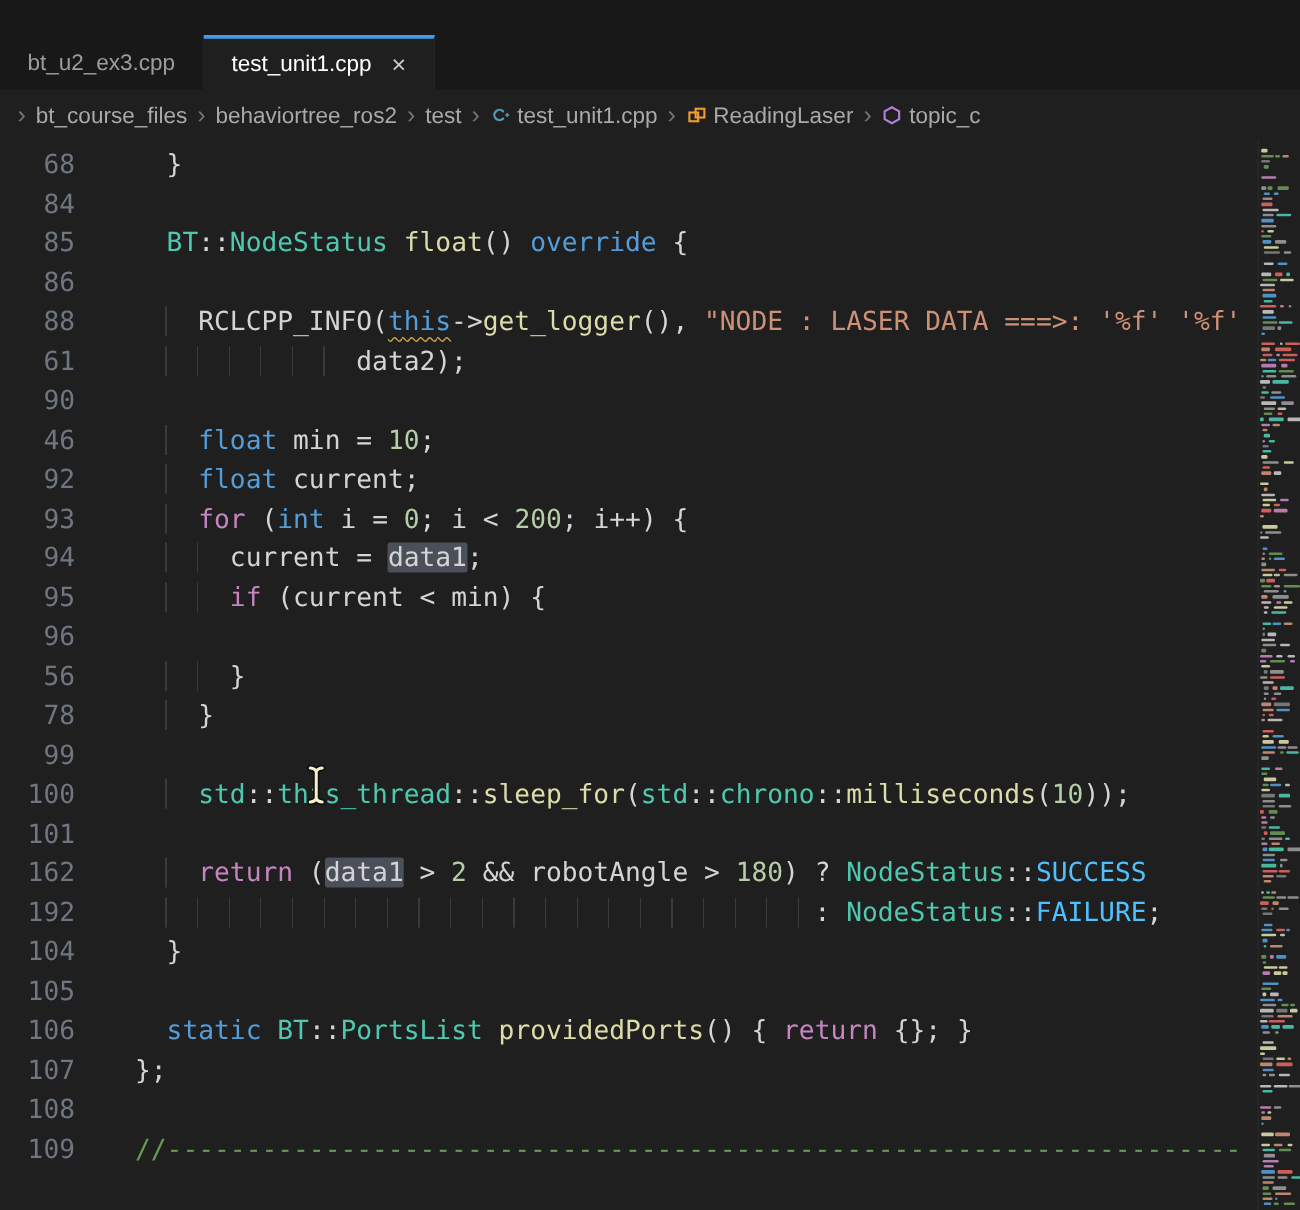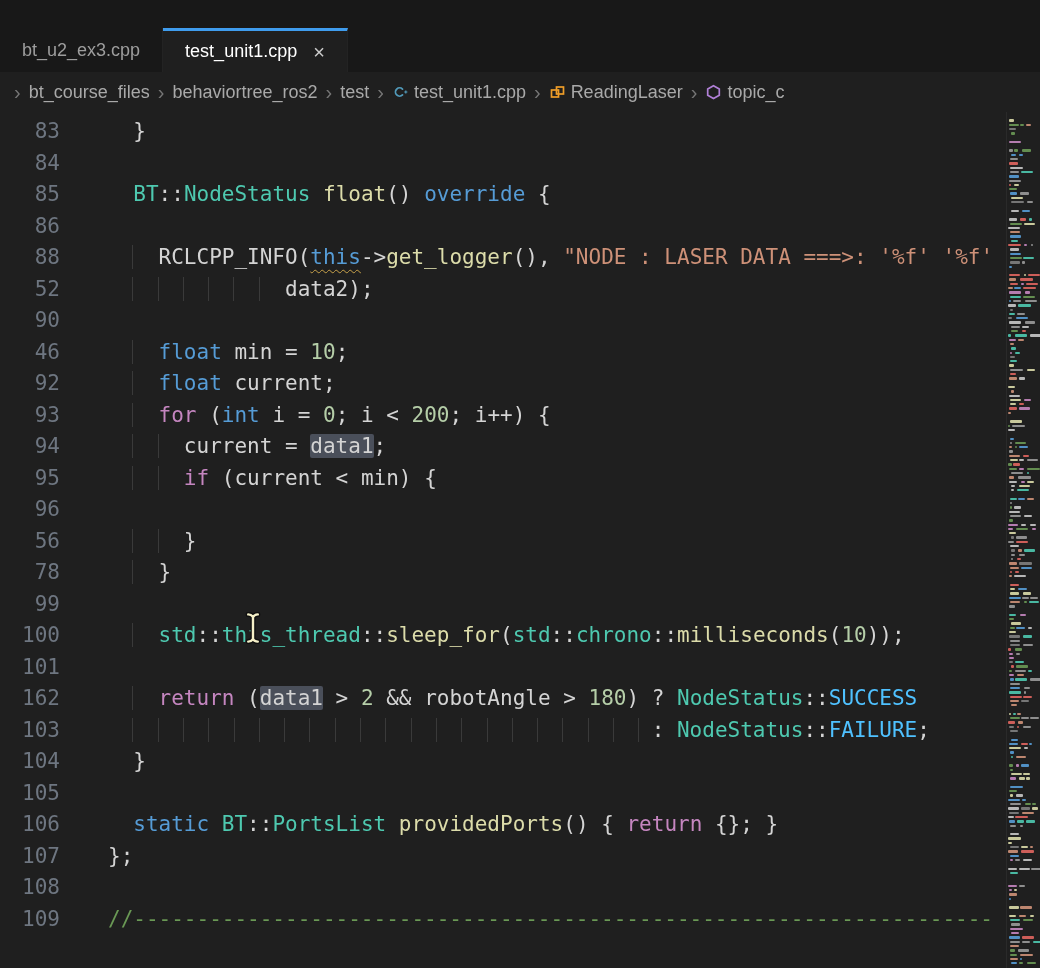--- a/index.html
+++ b/index.html
@@ -108,41 +108,41 @@
     <svg class="bc-ic ic-method" viewBox="0 0 16 16">
       <path d="M8 1.8 L13.8 5.1 V11.3 L8 14.6 L2.2 11.3 V5.1 Z" fill="none" stroke="currentColor" stroke-width="1.7"></path>
     </svg>
     <span>topic_c</span>
   </span>
 </div>
 
 <div class="editor">
   <div id="code-lines">
       <div class="line">
-        <div class="gutter">83</div>
+        <div class="gutter">68</div>
         <div class="code"><span class="sp">  </span><span class="p">}</span></div>
       </div>
       <div class="line">
         <div class="gutter">84</div>
         <div class="code"></div>
       </div>
       <div class="line">
         <div class="gutter">85</div>
         <div class="code"><span class="sp">  </span><span class="cl">BT</span><span class="p">::</span><span class="cl">NodeStatus</span><span class="p"> </span><span class="fn">float</span><span class="p">() </span><span class="ty">override</span><span class="p"> {</span></div>
       </div>
       <div class="line">
         <div class="gutter">86</div>
         <div class="code"></div>
       </div>
       <div class="line">
         <div class="gutter">88</div>
         <div class="code"><span class="ws">    </span><span class="mac">RCLCPP_INFO</span><span class="p">(</span><span class="ty sq">this</span><span class="p">-&gt;</span><span class="fn">get_logger</span><span class="p">(), </span><span class="st">"NODE : LASER DATA ===&gt;: '%f' '%f'</span></div>
       </div>
       <div class="line">
-        <div class="gutter">52</div>
+        <div class="gutter">61</div>
         <div class="code"><span class="ws">              </span><span class="va">data2</span><span class="p">);</span></div>
       </div>
       <div class="line">
         <div class="gutter">90</div>
         <div class="code"></div>
       </div>
       <div class="line">
         <div class="gutter">46</div>
         <div class="code"><span class="ws">    </span><span class="ty">float</span><span class="p"> </span><span class="va">min</span><span class="p"> = </span><span class="nu">10</span><span class="p">;</span></div>
       </div>
@@ -183,21 +183,21 @@
       </div>
       <div class="line">
         <div class="gutter">101</div>
         <div class="code"></div>
       </div>
       <div class="line">
         <div class="gutter">162</div>
         <div class="code"><span class="ws">    </span><span class="kw">return</span><span class="p"> (</span><span class="va hl">data1</span><span class="p"> &gt; </span><span class="nu">2</span><span class="p"> &amp;&amp; </span><span class="va">robotAngle</span><span class="p"> &gt; </span><span class="nu">180</span><span class="p">) ? </span><span class="cl">NodeStatus</span><span class="p">::</span><span class="en">SUCCESS</span></div>
       </div>
       <div class="line">
-        <div class="gutter">103</div>
+        <div class="gutter">192</div>
         <div class="code"><span class="ws">                                           </span><span class="p">: </span><span class="cl">NodeStatus</span><span class="p">::</span><span class="en">FAILURE</span><span class="p">;</span></div>
       </div>
       <div class="line">
         <div class="gutter">104</div>
         <div class="code"><span class="sp">  </span><span class="p">}</span></div>
       </div>
       <div class="line">
         <div class="gutter">105</div>
         <div class="code"></div>
       </div>

